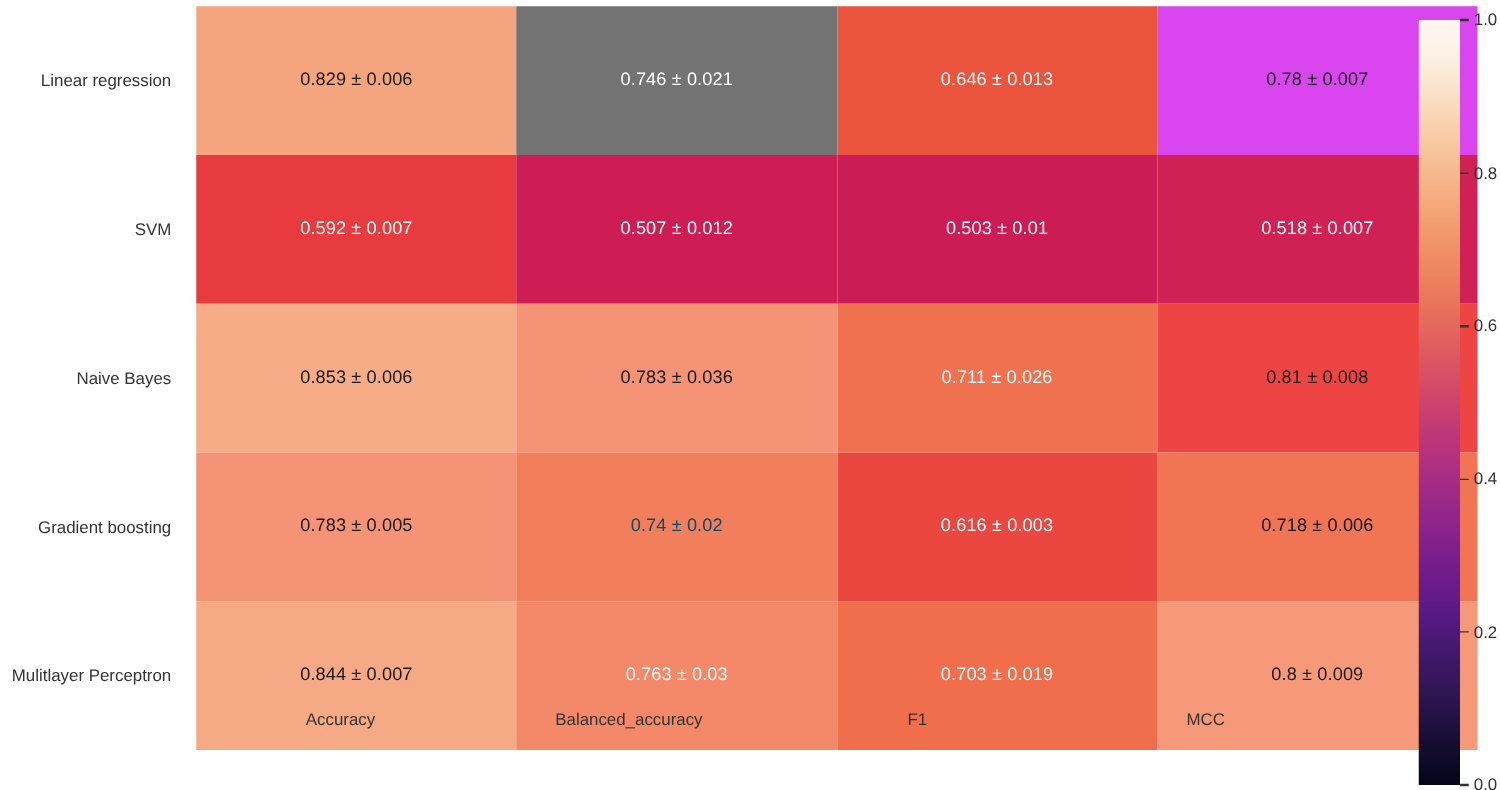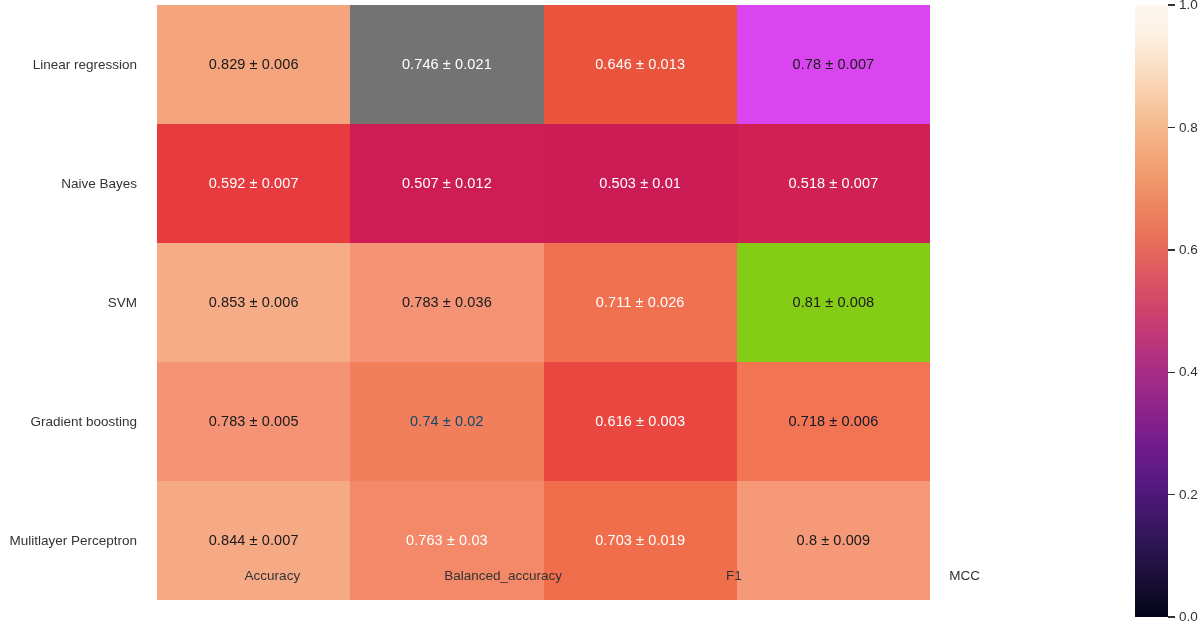--- a/index.html
+++ b/index.html
@@ -21,21 +21,21 @@
     width: 1200px;
     height: 632px;
     background: #ffffff;
   }
 
   
   #heatmap {
     position: absolute;
     left: 157px;
     top: 5px;
-    width: 773px;
+    width: 1025px;
     height: 595px;
     display: grid;
     grid-template-columns: repeat(4, 1fr);
     grid-template-rows: repeat(5, 1fr);
   }
   .cell {
     display: flex;
     align-items: center;
     justify-content: center;
     font-size: 14.5px;
@@ -80,21 +80,21 @@
     justify-content: center;
     font-size: 13.5px;
     color: #333333;
     white-space: nowrap;
   }
 
   
   #colorbar-wrap {
     position: absolute;
     left: 1135px;
-    top: 5px;
+    top: 16px;
     width: 60px;
     height: 589px;
   }
   #colorbar-gradient {
     position: absolute;
     left: 0; top: 0;
     width: 33px;
     height: 612px;
   }
   .cbtick {
@@ -118,41 +118,41 @@
     line-height: 1;
   }
 </style>
 </head>
 <body>
 
 <div id="figure">
 
   <div id="ylabels">
     <div class="ytick">Linear regression</div>
+    <div class="ytick">SVM</div>
     <div class="ytick">Naive Bayes</div>
-    <div class="ytick">SVM</div>
     <div class="ytick">Gradient boosting</div>
     <div class="ytick">Mulitlayer Perceptron</div>
   </div>
 
   <div id="heatmap">
     <div class="cell" style="background-color: rgb(245, 165, 126); color: rgb(26, 26, 26);">0.829 ± 0.006</div>
     <div class="cell" style="background-color: #737373; color: rgb(255, 255, 255);">0.746 ± 0.021</div>
     <div class="cell" style="background-color: rgb(234, 84, 61); color: rgb(255, 255, 255);">0.646 ± 0.013</div>
     <div class="cell" style="background-color: #d946ef; color: rgb(26, 26, 26);">0.78 ± 0.007</div>
 
     <div class="cell" style="background-color: rgb(231, 59, 63); color: rgb(255, 255, 255);">0.592 ± 0.007</div>
     <div class="cell" style="background-color: rgb(205, 29, 84); color: rgb(255, 255, 255);">0.507 ± 0.012</div>
     <div class="cell" style="background-color: rgb(204, 28, 85); color: rgb(255, 255, 255);">0.503 ± 0.01</div>
     <div class="cell" style="background-color: rgb(207, 33, 84); color: rgb(255, 255, 255);">0.518 ± 0.007</div>
 
     <div class="cell" style="background-color: rgb(247, 172, 136); color: rgb(26, 26, 26);">0.853 ± 0.006</div>
     <div class="cell" style="background-color: rgb(244, 147, 118); color: rgb(26, 26, 26);">0.783 ± 0.036</div>
     <div class="cell" style="background-color: rgb(240, 113, 79); color: rgb(255, 255, 255);">0.711 ± 0.026</div>
-    <div class="cell" style="background-color: #84cc16; color: rgb(26, 26, 26);">0.81 ± 0.008</div>
+    <div class="cell" style="background-color: #ef4444; color: rgb(26, 26, 26);">0.81 ± 0.008</div>
 
     <div class="cell" style="background-color: rgb(244, 147, 118); color: rgb(26, 26, 26);">0.783 ± 0.005</div>
     <div class="cell" style="background-color: rgb(242, 127, 91); color: #0c4a6e;">0.74 ± 0.02</div>
     <div class="cell" style="background-color: rgb(233, 71, 64); color: rgb(255, 255, 255);">0.616 ± 0.003</div>
     <div class="cell" style="background-color: rgb(241, 117, 83); color: #0f172a;">0.718 ± 0.006</div>
 
     <div class="cell" style="background-color: rgb(246, 169, 133); color: rgb(26, 26, 26);">0.844 ± 0.007</div>
     <div class="cell" style="background-color: rgb(243, 137, 104); color: rgb(255, 255, 255);">0.763 ± 0.03</div>
     <div class="cell" style="background-color: rgb(240, 110, 76); color: rgb(255, 255, 255);">0.703 ± 0.019</div>
     <div class="cell" style="background-color: rgb(245, 153, 121); color: rgb(26, 26, 26);">0.8 ± 0.009</div>

